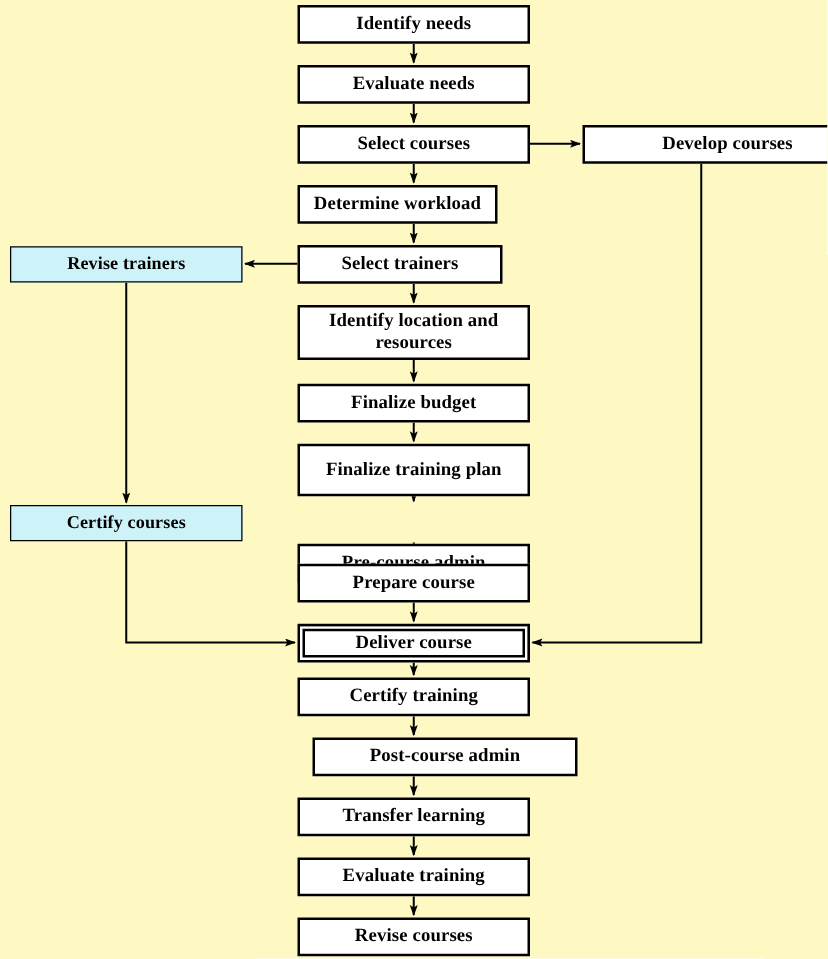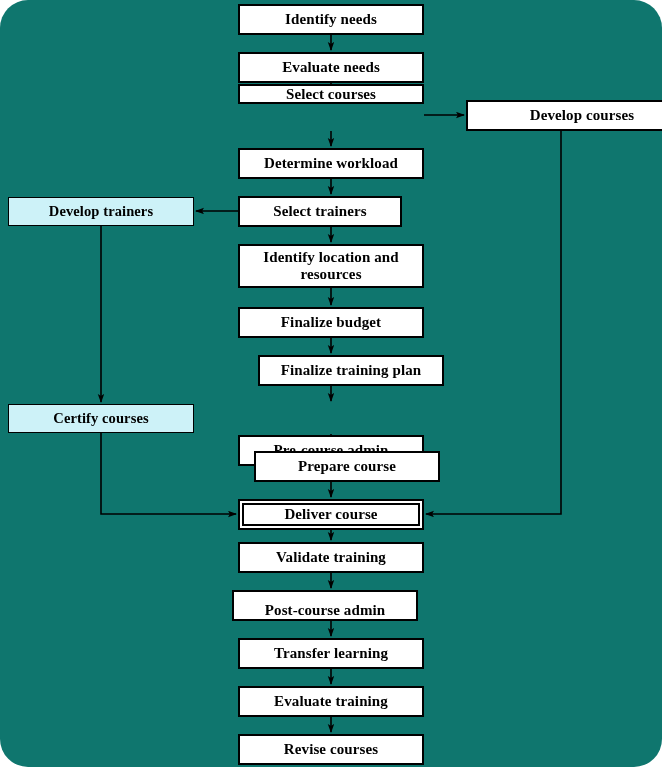--- a/index.html
+++ b/index.html
@@ -7,23 +7,22 @@
     padding: 0;
     background: #ffffff;
   }
   body {
     font-family: "Liberation Serif", "DejaVu Serif", serif;
   }
   #flowchart {
     position: relative;
     width: 662px;
     height: 767px;
-    background: #0f766e;
+    background: #fef9c3;
     overflow: hidden;
-    border-radius: 28px;
   }
   #edges {
     position: absolute;
     left: 0;
     top: 0;
     width: 662px;
     height: 767px;
     pointer-events: none;
   }
   .node {
@@ -89,60 +88,60 @@
         <polyline points="331,717 331,732" fill="none" stroke="#000000" stroke-width="1.6" marker-end="url(#arrowhead)"></polyline>
       </g>
   </svg>
   <div id="node-layer">
       <div class="node" style="left: 238px; top: 4px; width: 186px; height: 31px;">
         <span class="label">Identify needs</span>
       </div>
       <div class="node" style="left: 238px; top: 52px; width: 186px; height: 31px; text-align: center;">
         <span class="label">Evaluate needs</span>
       </div>
-      <div class="node" style="left: 238px; top: 84px; width: 186px; height: 20px;">
+      <div class="node" style="left: 238px; top: 100px; width: 186px; height: 31px;">
         <span class="label">Select courses</span>
       </div>
       <div class="node" style="left: 466px; top: 100px; width: 232px; height: 31px;">
         <span class="label">Develop courses</span>
       </div>
-      <div class="node" style="left: 238px; top: 148px; width: 186px; height: 31px;">
+      <div class="node" style="left: 238px; top: 148px; width: 160px; height: 31px;">
         <span class="label">Determine workload</span>
       </div>
       <div class="node" style="left: 238px; top: 196px; width: 164px; height: 31px;">
         <span class="label">Select trainers</span>
       </div>
       <div class="node cyan" style="left: 8px; top: 197px; width: 186px; height: 29px;">
-        <span class="label">Develop trainers</span>
+        <span class="label">Revise trainers</span>
       </div>
       <div class="node" style="left: 238px; top: 244px; width: 186px; height: 44px;">
         <span class="label">Identify location and resources</span>
       </div>
       <div class="node" style="left: 238px; top: 307px; width: 186px; height: 31px;">
         <span class="label">Finalize budget</span>
       </div>
-      <div class="node" style="left: 238px; top: 355px; width: 186px; height: 31px; margin-left: 20px;">
+      <div class="node" style="left: 238px; top: 355px; width: 186px; height: 42px;">
         <span class="label">Finalize training plan</span>
       </div>
       <div class="node cyan" style="left: 8px; top: 404px; width: 186px; height: 29px;">
         <span class="label">Certify courses</span>
       </div>
       <div class="node" style="left: 238px; top: 403px; width: 186px; height: 31px; margin-top: 32px;">
         <span class="label">Pre-course admin</span>
       </div>
-      <div class="node" style="left: 238px; top: 451px; width: 186px; height: 31px; margin-left: 16px;">
+      <div class="node" style="left: 238px; top: 451px; width: 186px; height: 31px;">
         <span class="label">Prepare course</span>
       </div>
       <div class="node emphasis" style="left: 238px; top: 499px; width: 186px; height: 31px;">
         <span class="label">Deliver course</span>
       </div>
       <div class="node" style="left: 238px; top: 542px; width: 186px; height: 31px;">
-        <span class="label">Validate training</span>
+        <span class="label">Certify training</span>
       </div>
-      <div class="node" style="left: 232px; top: 590px; width: 186px; height: 31px; align-items: flex-end;">
+      <div class="node" style="left: 250px; top: 590px; width: 212px; height: 31px;">
         <span class="label">Post-course admin</span>
       </div>
       <div class="node" style="left: 238px; top: 638px; width: 186px; height: 31px;">
         <span class="label">Transfer learning</span>
       </div>
       <div class="node" style="left: 238px; top: 686px; width: 186px; height: 31px;">
         <span class="label">Evaluate training</span>
       </div>
       <div class="node" style="left: 238px; top: 734px; width: 186px; height: 31px;">
         <span class="label">Revise courses</span>

